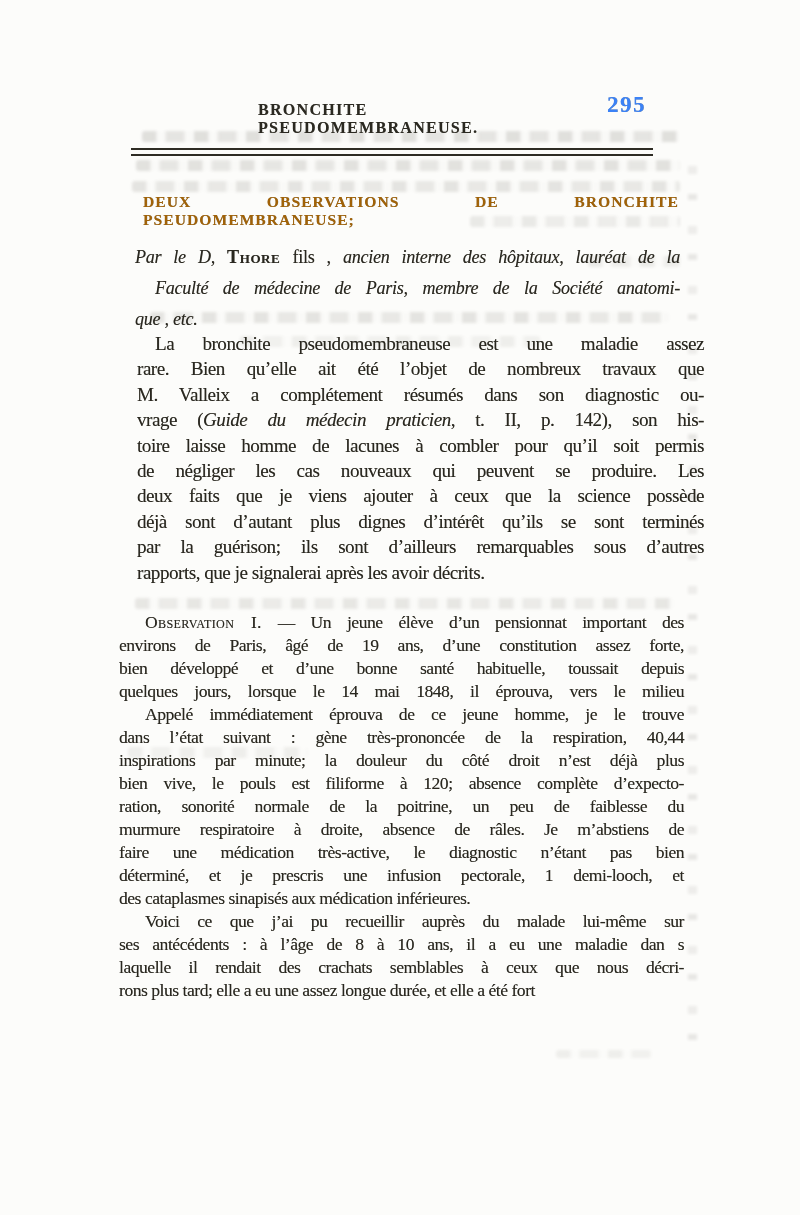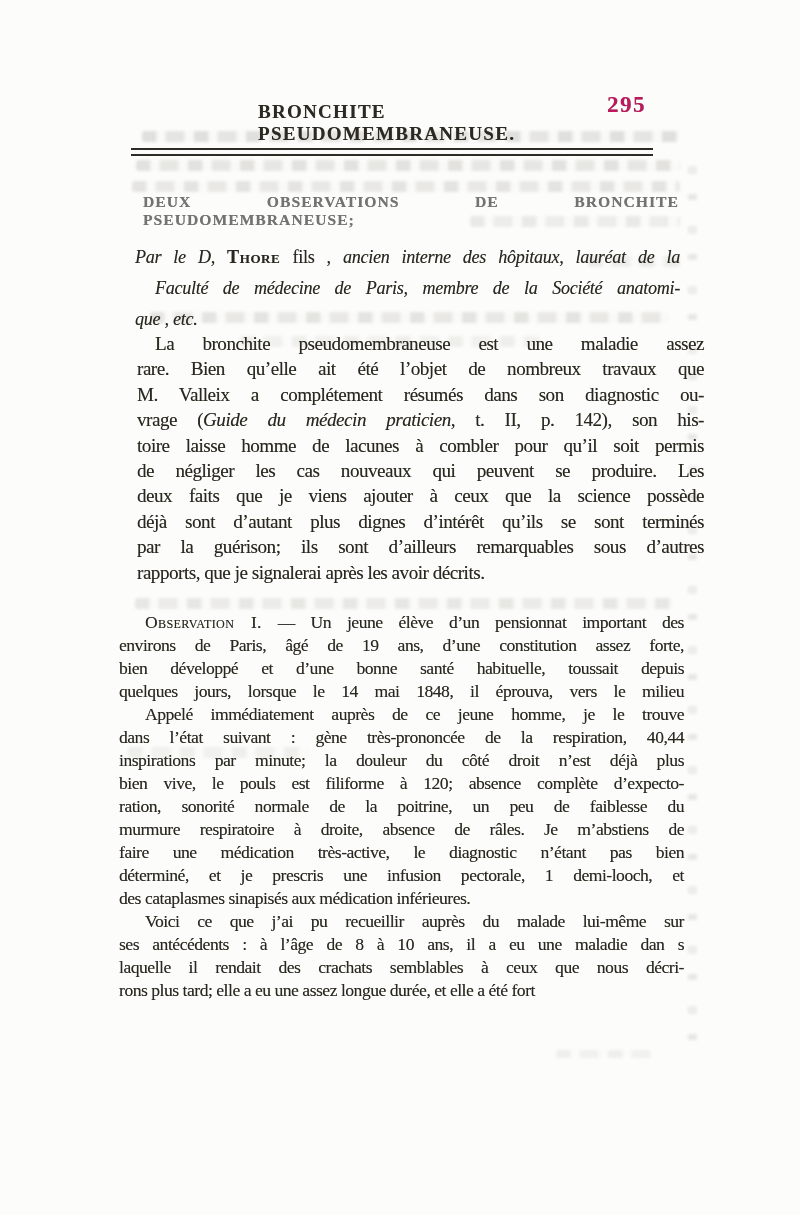--- a/index.html
+++ b/index.html
@@ -5,35 +5,35 @@
   html,body{margin:0;padding:0;background:#ffffff;}
   .page{
     position:relative;width:800px;height:1215px;overflow:hidden;
     background:#fcfcfa;
     font-family:"Liberation Serif","DejaVu Serif",serif;
     color:#29271f;
     text-shadow:0.2px 0.2px 0 rgba(42,40,32,0.45);
   }
   .running-head{
     position:absolute;top:101px;left:258px;width:282px;
-    font-size:19px;font-weight:bold;letter-spacing:1.3px;word-spacing:4px;
+    font-size:16px;font-weight:bold;letter-spacing:1.3px;word-spacing:4px;
     text-align:justify;text-align-last:justify;color:#2b2921;
   }
   .pagenum{
     position:absolute;top:92px;left:607px;
-    font-size:23px;font-weight:bold;letter-spacing:1.5px;color:#be185d;text-align:right;
+    font-size:23px;font-weight:bold;letter-spacing:1.5px;color:#3b82f6;text-align:right;
   }
   .rule{
     position:absolute;top:148px;left:131px;width:522px;height:4px;
     border-top:2px solid #2e2c24;border-bottom:2px solid #2e2c24;
   }
   .heading{
     position:absolute;top:193px;left:143px;width:536px;margin:0;
     font-size:15.5px;font-weight:bold;letter-spacing:1.1px;word-spacing:6px;
-    text-align:justify;text-align-last:justify;color:#737373;
+    text-align:justify;text-align-last:justify;color:#a16207;
   }
   .byline{
     position:absolute;top:242px;left:135px;width:545px;
     font-size:18px;line-height:31px;letter-spacing:-0.25px;
   }
   .byline .bl-line{height:31px;}
   .it{font-style:italic;}
   .rm{font-style:normal;}
   .sc-bold{font-variant:small-caps;font-weight:bold;font-style:normal;letter-spacing:0.6px;}
   .sc{font-variant:small-caps;letter-spacing:0.4px;}
@@ -111,21 +111,21 @@
     <div class="ln jl">déjà sont d’autant plus dignes d’intérêt qu’ils se sont terminés</div>
     <div class="ln jl">par la guérison; ils sont d’ailleurs remarquables sous d’autres</div>
     <div class="ln">rapports, que je signalerai après les avoir décrits.</div>
   </div>
 
   <div class="obs">
     <div class="ln jl ind2"><span class="sc">Observation I.</span><span> — Un jeune élève d’un pensionnat important des</span></div>
     <div class="ln jl">environs de Paris, âgé de 19 ans, d’une constitution assez forte,</div>
     <div class="ln jl">bien développé et d’une bonne santé habituelle, toussait depuis</div>
     <div class="ln jl">quelques jours, lorsque le 14 mai 1848, il éprouva, vers le milieu</div>
-    <div class="ln jl ind2">Appelé immédiatement auprès de ce jeune homme, je le trouve</div>
+    <div class="ln jl ind2">Appelé immédiatement éprouva de ce jeune homme, je le trouve</div>
     <div class="ln jl">dans l’état suivant : gène très-prononcée de la respiration, 40,44</div>
     <div class="ln jl">inspirations par minute; la douleur du côté droit n’est déjà plus</div>
     <div class="ln jl">bien vive, le pouls est filiforme à 120; absence complète d’expecto-</div>
     <div class="ln jl">ration, sonorité normale de la poitrine, un peu de faiblesse du</div>
     <div class="ln jl">murmure respiratoire à droite, absence de râles. Je m’abstiens de</div>
     <div class="ln jl">faire une médication très-active, le diagnostic n’étant pas bien</div>
     <div class="ln jl">déterminé, et je prescris une infusion pectorale, 1 demi-looch, et</div>
     <div class="ln">des cataplasmes sinapisés aux médication inférieures.</div>
     <div class="ln jl ind2">Voici ce que j’ai pu recueillir auprès du malade lui-même sur</div>
     <div class="ln jl">ses antécédents : à l’âge de 8 à 10 ans, il a eu une maladie dan s</div>

